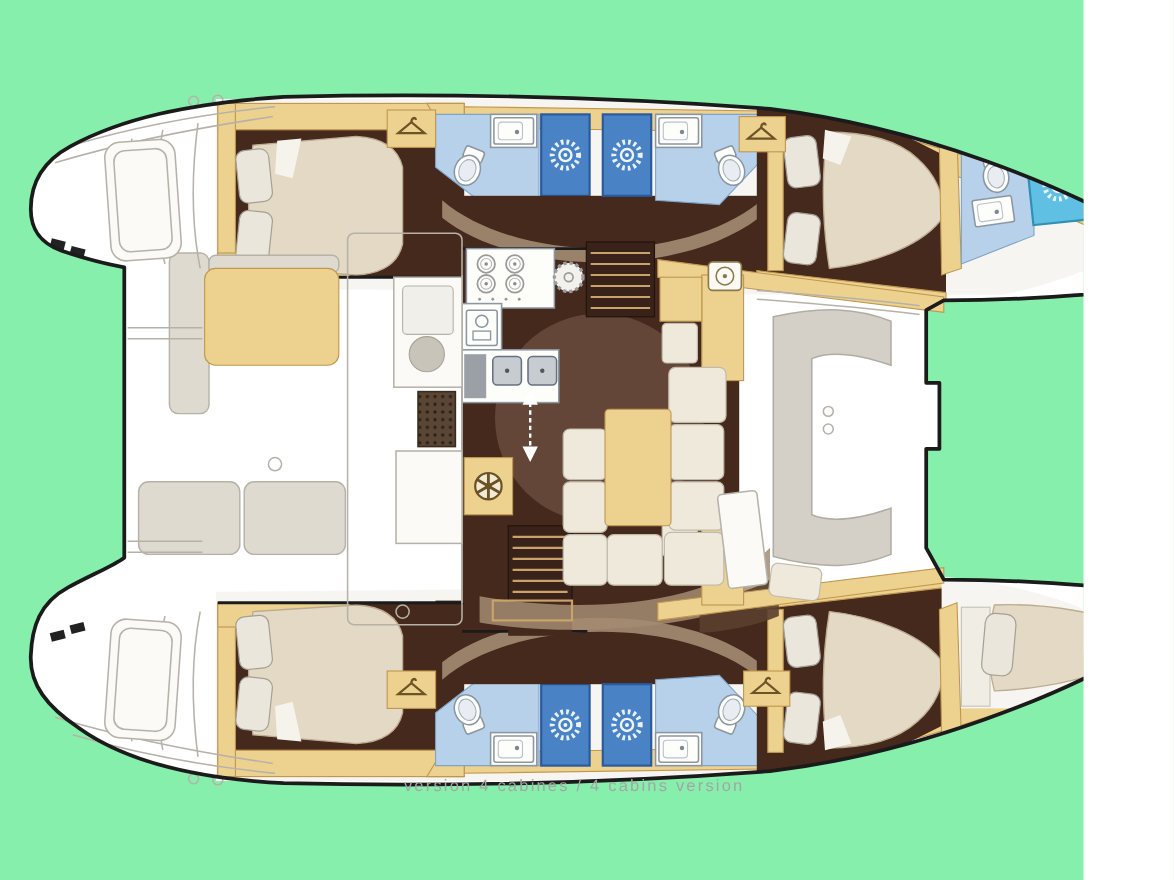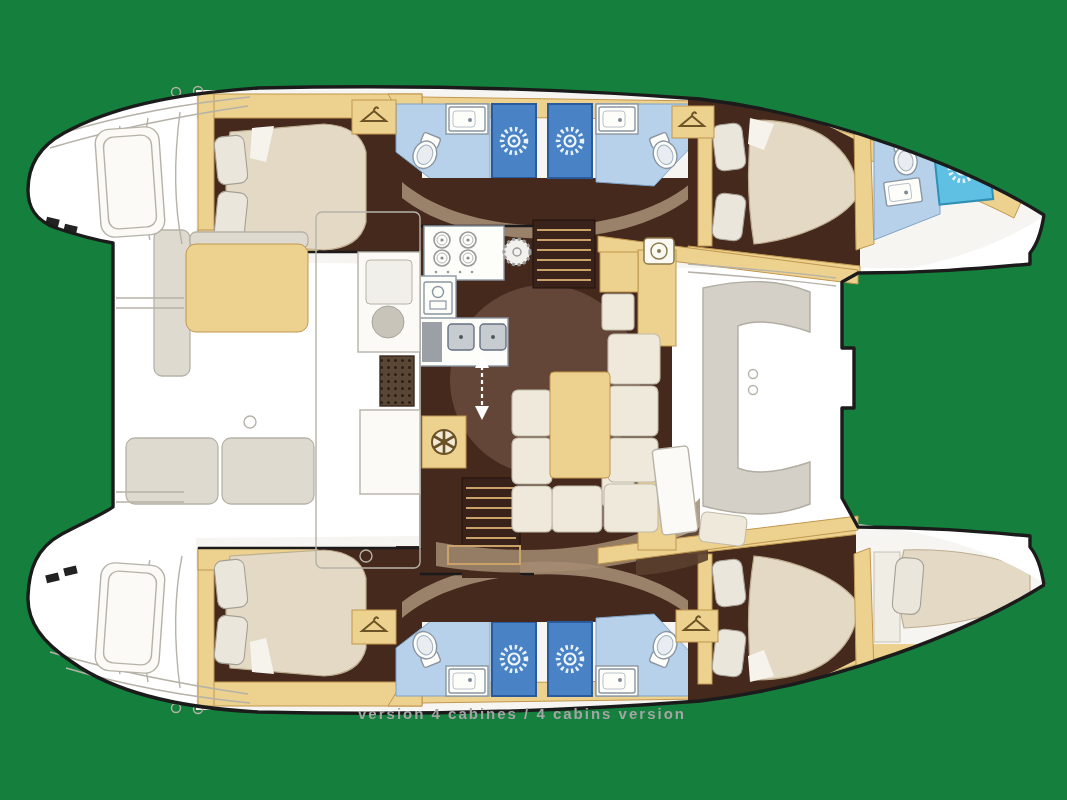--- a/index.html
+++ b/index.html
@@ -1,16 +1,16 @@
 <!DOCTYPE html>
 <html style="--outline: #1b1b1b; --sketch: #b6b2a8; --tan: #ecd18f; --tan_dark: #c1974f; --brown_dark: #45291c; --brown_mid: #7c5f4e; --brown_light: #a38b72; --cream: #efe9dc; --cream_edge: #c2bbaa; --mattress: #e3d9c5; --mattress_edge: #bdad90; --pillow: #eae6dc; --pillow_edge: #a5a094; --bath_floor: #b7d1eb; --shower_blue: #4a82c6; --shower_edge: #2a5a9e; --shower_cyan: #5fc0e4; --fixture: #fdfdfa; --fixture_edge: #8b96a3; --stair: #38221a; --tread: #c9a36a; --caption: #a5a5a5;"><head>
 <meta charset="utf-8">
 <style>
   html,body{margin:0;padding:0;background:#ffffff;}
-  .stage{width:1067px;height:800px;position:relative;background:#15803d;overflow:hidden;font-weight:bold;}
+  .stage{width:985px;height:800px;position:relative;background:#86efac;overflow:hidden;}
   svg{display:block;}
   .silfill{fill:#ffffff;}
   .oline{fill:none;stroke:var(--outline,#1b1b1b);stroke-width:3.4;stroke-linejoin:round;stroke-linecap:round;}
   .wline{stroke:var(--outline,#1b1b1b);stroke-width:2.6;}
   .base{fill:#f7f5f1;}
   .dk{fill:var(--brown_dark,#45291c);}
   .mid{fill:var(--brown_mid,#7c5f4e);}
   .lt{fill:var(--brown_light,#a38b72);}
   .dkwedge{fill:#5a3f2f;}
   .tan{fill:var(--tan,#ecd18f);stroke:var(--tan_dark,#c1974f);stroke-width:1;}

